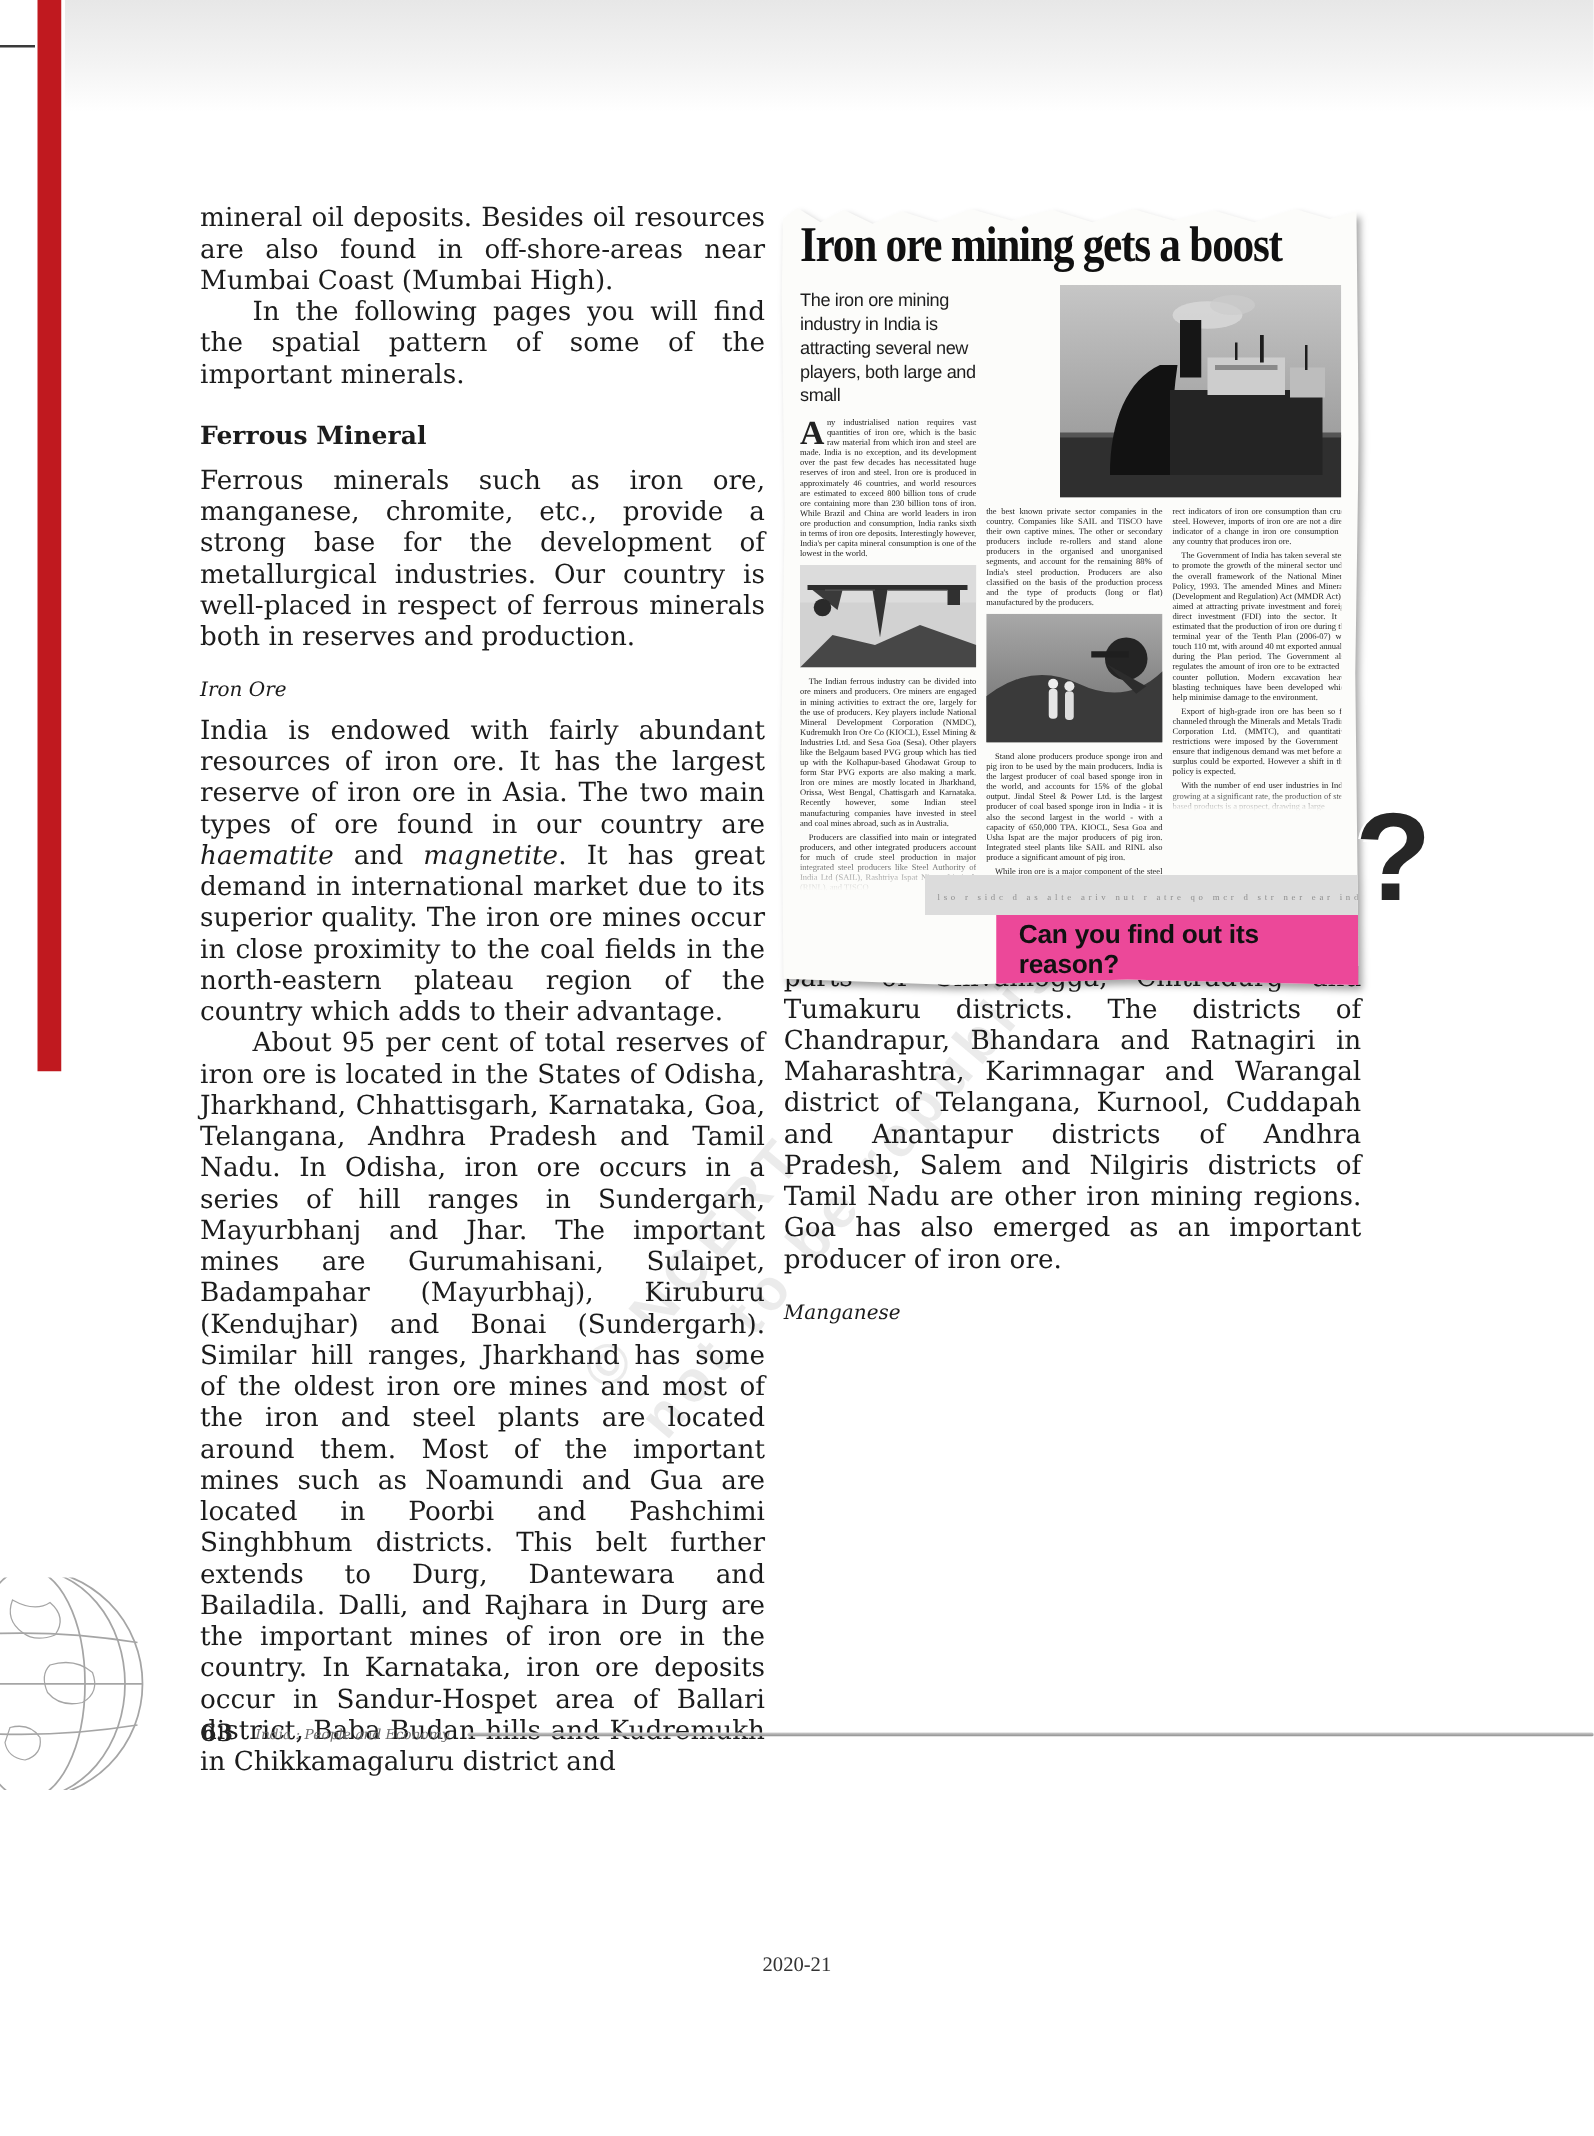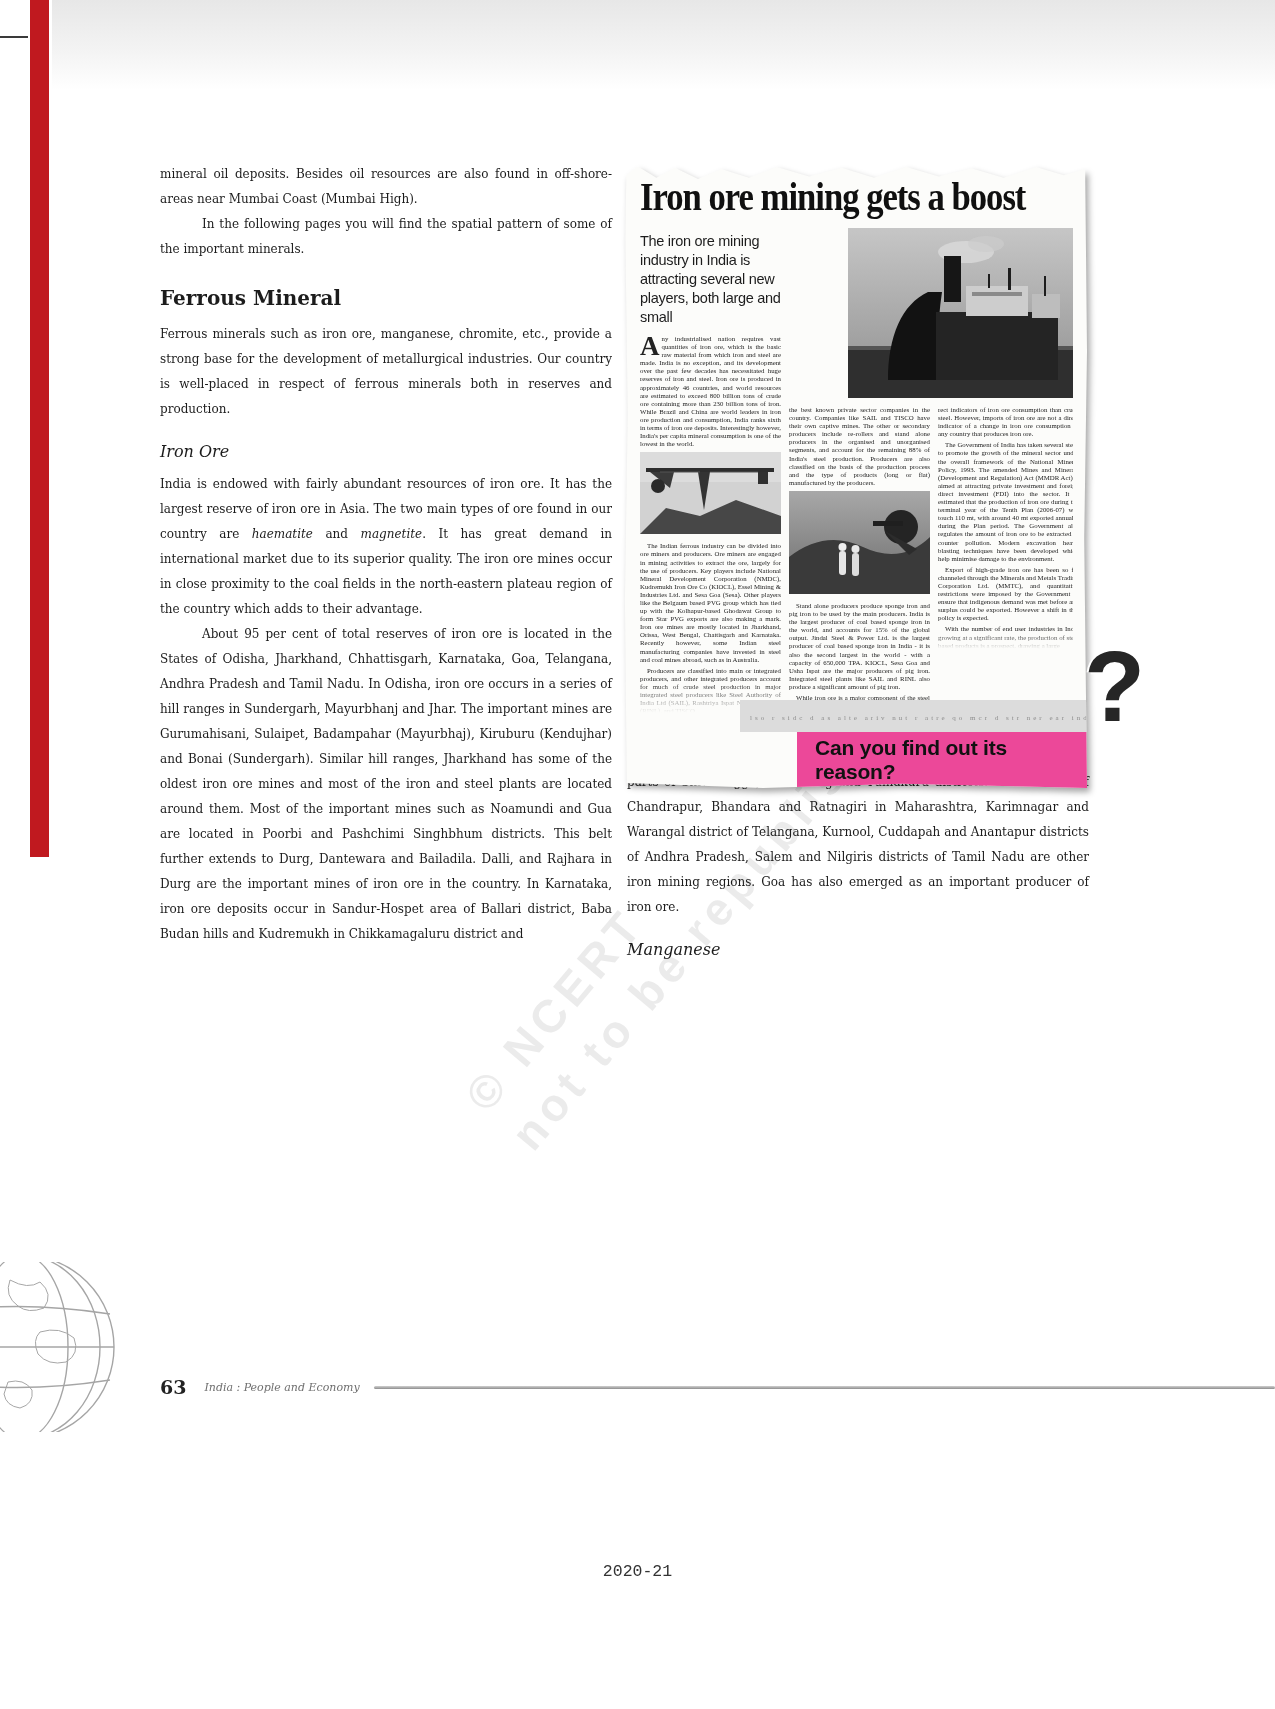--- a/index.html
+++ b/index.html
@@ -8,21 +8,21 @@
 
   
   .top-shade{position:absolute;left:52px;top:0;right:0;height:90px;
     background:linear-gradient(180deg,#e7e7e7 0%,#f3f3f3 55%,#ffffff 100%);}
   .red-bar{position:absolute;left:30px;top:0;width:19px;height:857px;background:#c0191f;}
   .crop-mark{position:absolute;left:0;top:36px;width:28px;height:2px;background:#3a3a3a;}
 
   
   .left-col{position:absolute;left:160px;top:162px;width:452px;}
   .right-col{position:absolute;left:627px;top:770px;width:462px;}
-  .p{margin:0;font-size:12px;line-height:25px;text-align:justify;}
+  .p{margin:0;font-size:21px;line-height:25px;text-align:justify;}
   .ind{text-indent:42px;}
   .h2{font-size:20px;font-weight:bold;margin:24px 0 12px 0;font-family:"DejaVu Serif",serif;}
   .h3{font-size:16px;font-style:italic;margin:20px 0 11px 0;font-weight:normal;}
   .it{font-style:italic;}
 
   
   .watermark{position:absolute;left:452px;top:1085px;transform:rotate(-50deg);
     transform-origin:0 0;color:rgba(90,90,90,0.12);font-size:46px;letter-spacing:6px;
     font-family:"Liberation Sans",sans-serif;font-weight:bold;line-height:60px;white-space:nowrap;}
 
@@ -58,21 +58,21 @@
   .big-qmark{position:absolute;left:1084px;top:636px;font-family:"Liberation Sans",sans-serif;
     font-weight:bold;font-size:100px;line-height:100px;color:#262626;
     text-shadow:-2px 0 0 #ffffff,2px 2px 0 rgba(255,255,255,0.8);}
 
   
   .footer{position:absolute;left:160px;top:1376px;right:0;display:flex;align-items:center;}
   .page-num{font-size:19px;font-weight:bold;color:#222;}
   .book-title{font-size:11px;font-style:italic;color:#6f6f6f;margin-left:18px;white-space:nowrap;}
   .footer-rule{flex:1;height:3px;margin-left:14px;background:linear-gradient(180deg,#cfcfcf,#8e8e8e);border-radius:2px;}
   .year-mark{position:absolute;top:1562px;left:0;width:100%;text-align:center;
-    font-size:16.5px;color:#333;font-family:Liberation Mono, monospace;}
+    font-size:16.5px;color:#333;font-family:Liberation Serif, serif;}
 
   .globe{position:absolute;left:0;top:1262px;width:150px;height:170px;}
 </style>
 </head>
 <body>
 
 <div class="top-shade"></div>
 <div class="red-bar"></div>
 <div class="crop-mark"></div>
 

